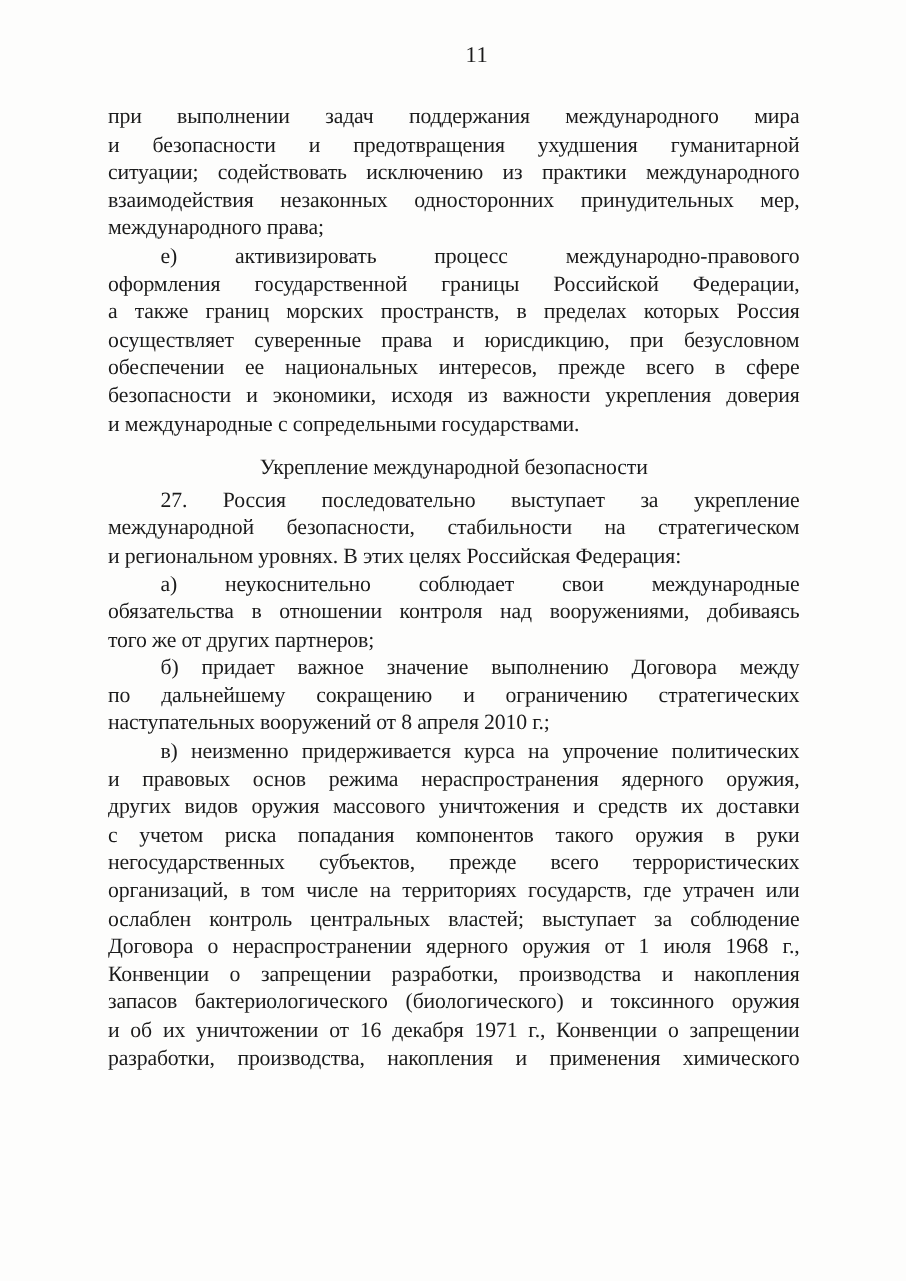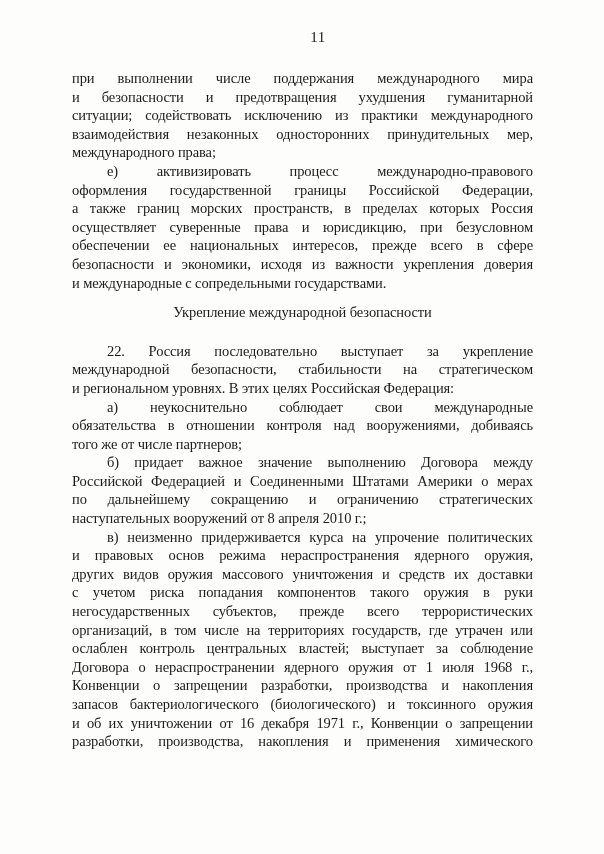--- a/index.html
+++ b/index.html
@@ -46,71 +46,70 @@
     overflow: hidden;
     white-space: nowrap;
   }
   .line.indent {
     padding-left: 35px;
   }
   .line.para-end {
     text-align-last: left;
   }
   .heading {
-    margin: 11px 0 20px 0;
+    margin: 11px 0 3px 0;
     text-align: center;
     font-size: 14.5px;
     line-height: 18.6px;
     font-weight: normal;
   }
 </style>
 </head>
 <body>
 
 <div class="page">
 
   <div class="page-number">11</div>
 
   <div class="text-block">
 
     <div class="para">
-      <div class="line">при выполнении числе поддержания международного мира</div>
+      <div class="line">при выполнении задач поддержания международного мира</div>
       <div class="line">и безопасности и предотвращения ухудшения гуманитарной</div>
       <div class="line">ситуации; содействовать исключению из практики международного</div>
       <div class="line">взаимодействия незаконных односторонних принудительных мер,</div>
       <div class="line para-end">международного права;</div>
     </div>
 
     <div class="para">
       <div class="line indent">е) активизировать процесс международно-правового</div>
       <div class="line">оформления государственной границы Российской Федерации,</div>
       <div class="line">а также границ морских пространств, в пределах которых Россия</div>
       <div class="line">осуществляет суверенные права и юрисдикцию, при безусловном</div>
       <div class="line">обеспечении ее национальных интересов, прежде всего в сфере</div>
       <div class="line">безопасности и экономики, исходя из важности укрепления доверия</div>
       <div class="line para-end">и международные с сопредельными государствами.</div>
     </div>
 
     <div class="heading">Укрепление международной безопасности</div>
 
     <div class="para">
-      <div class="line indent">22. Россия последовательно выступает за укрепление</div>
+      <div class="line indent">27. Россия последовательно выступает за укрепление</div>
       <div class="line">международной безопасности, стабильности на стратегическом</div>
       <div class="line para-end">и региональном уровнях. В этих целях Российская Федерация:</div>
     </div>
 
     <div class="para">
       <div class="line indent">а) неукоснительно соблюдает свои международные</div>
       <div class="line">обязательства в отношении контроля над вооружениями, добиваясь</div>
-      <div class="line para-end">того же от числе партнеров;</div>
+      <div class="line para-end">того же от других партнеров;</div>
     </div>
 
     <div class="para">
       <div class="line indent">б) придает важное значение выполнению Договора между</div>
-      <div class="line">Российской Федерацией и Соединенными Штатами Америки о мерах</div>
       <div class="line">по дальнейшему сокращению и ограничению стратегических</div>
       <div class="line para-end">наступательных вооружений от 8 апреля 2010 г.;</div>
     </div>
 
     <div class="para">
       <div class="line indent">в) неизменно придерживается курса на упрочение политических</div>
       <div class="line">и правовых основ режима нераспространения ядерного оружия,</div>
       <div class="line">других видов оружия массового уничтожения и средств их доставки</div>
       <div class="line">с учетом риска попадания компонентов такого оружия в руки</div>
       <div class="line">негосударственных субъектов, прежде всего террористических</div>

